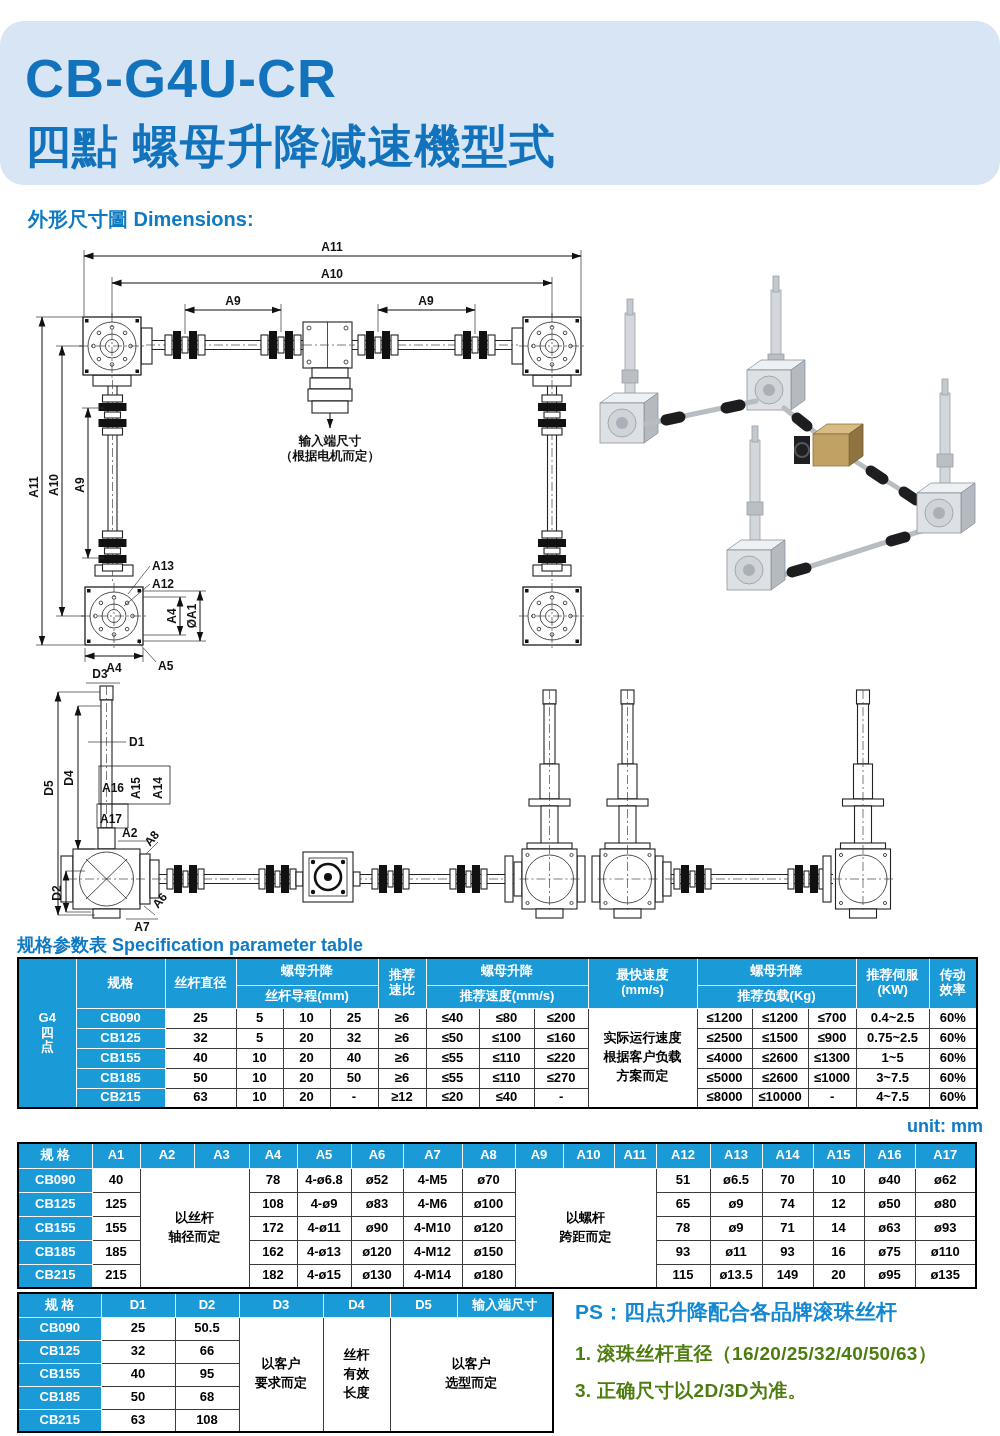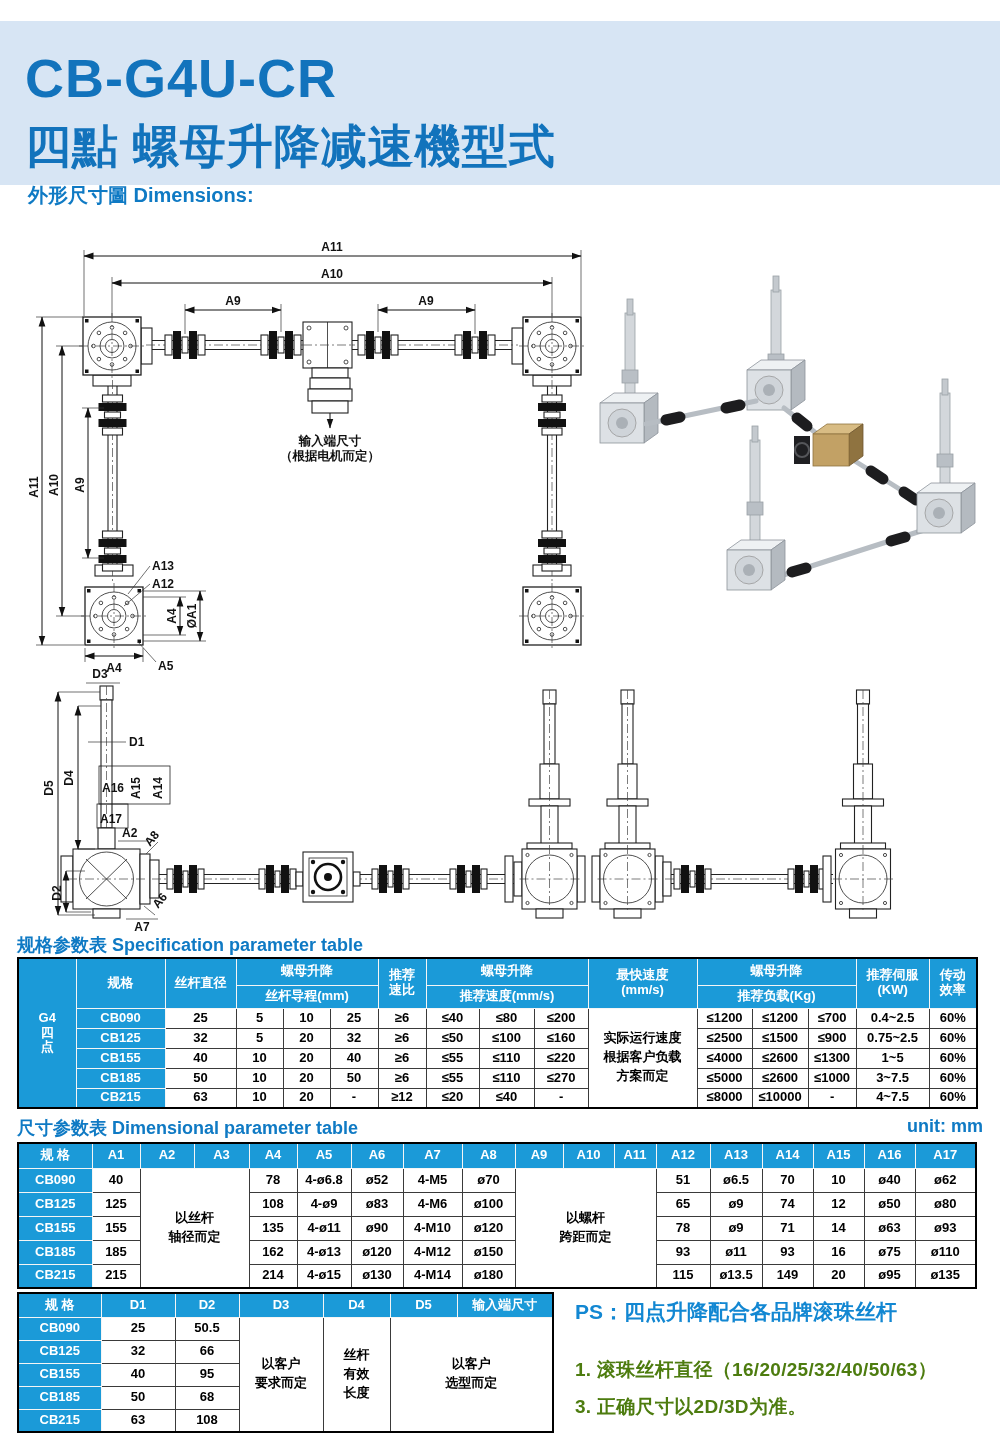--- a/index.html
+++ b/index.html
@@ -1,42 +1,42 @@
 <!DOCTYPE html>
 <html><head>
 <meta charset="utf-8">
 <style>
   html,body{margin:0;padding:0;background:#fff;}
   #page{position:relative;width:1000px;height:1436px;background:#fff;overflow:hidden;
         font-family:"Liberation Sans",sans-serif;}
-  .band{position:absolute;left:0;top:21px;width:1000px;height:164px;background:#d7e5f4;}
+  .band{position:absolute;left:0;top:21px;width:1000px;height:164px;background:#d7e5f4;border-radius:24px;}
   .t1{position:absolute;left:25px;top:26px;font-size:54px;font-weight:bold;color:#1273bc;letter-spacing:1px;}
   .t2{position:absolute;left:25px;top:95px;font-size:46px;font-weight:bold;color:#1273bc;letter-spacing:1px;}
-  .sec{position:absolute;left:28px;top:182px;font-size:20px;font-weight:bold;color:#0f7ac4;}
+  .sec{position:absolute;left:28px;top:206px;font-size:20px;font-weight:bold;color:#0f7ac4;}
   svg.plan{position:absolute;left:28px;top:232px;}
   svg.render{position:absolute;left:588px;top:258px;}
   svg.elev{position:absolute;left:0px;top:666px;}
   .ttl{position:absolute;font-size:18px;font-weight:bold;color:#0f7ac4;}
   #spec-title{left:17px;top:933px;}
   #dim-title{left:17px;top:1116px;width:966px;}
   #dim-title .unit{float:right;}
   table.tb{border-collapse:collapse;table-layout:fixed;position:absolute;background:#fff;border:2px solid #000;}
   .tb th,.tb td{border:1px solid #3a3a3a;text-align:center;vertical-align:middle;font-weight:bold;
       font-size:13px;color:#000;padding:0;line-height:1.15;overflow:hidden;}
   .tb .hd{background:#1b9ad8;color:#fff;border:1px solid #f5f5f5;}
   .grp{font-size:20px;line-height:1.3;}
   .note div{line-height:1.45;}
   #spec{left:17px;top:957px;width:958px;}
   #dimt{left:17px;top:1142px;width:958px;}
   #dt{left:17px;top:1292px;width:535px;}
   tr.r1{height:27px;} tr.r2{height:23px;} tr.rd{height:20px;}
   tr.rh{height:25px;} tr.rr{height:24px;}
   tr.qh{height:24px;} tr.qr{height:23px;}
   .ps{position:absolute;left:575px;top:1298px;width:418px;}
-  .ps-title{font-size:21px;font-weight:bold;color:#1287d2;margin-bottom:31px;}
+  .ps-title{font-size:21px;font-weight:bold;color:#1287d2;margin-bottom:15px;}
   .ps-item{font-size:19px;font-weight:bold;color:#4d7c0f;margin-bottom:11px;letter-spacing:.3px;}
   
   .dim{stroke:#111;stroke-width:1;fill:none;}
   .ext{stroke:#333;stroke-width:.7;fill:none;}
   .cl{stroke:#444;stroke-width:.7;stroke-dasharray:9 3 2 3;fill:none;}
   .pl{fill:#fff;stroke:#222;stroke-width:1.1;}
   .sh{stroke:#222;stroke-width:1.1;}
   .thin{stroke:#222;stroke-width:.8;fill:none;}
   .lbl{font:bold 12px "Liberation Sans",sans-serif;fill:#111;}
   .lblc{font:bold 12.5px "Liberation Sans",sans-serif;fill:#111;text-anchor:middle;}
@@ -528,21 +528,20 @@
       <td>≤8000</td>
       <td>≤10000</td>
       <td>-</td>
       <td>4~7.5</td>
       <td>60%</td>
     </tr>
   </tbody>
     </table>
 
   <div class="ttl" id="dim-title">
-    <span>尺寸参数表 Dimensional parameter table</span>
     <span class="unit">unit: mm</span>
   </div>
 
   <table class="tb" id="dimt">
     <colgroup>
         <col style="width:74px">
         <col style="width:48px">
         <col style="width:54px">
         <col style="width:55px">
         <col style="width:48px">
@@ -615,21 +614,21 @@
       <td>65</td>
       <td>ø9</td>
       <td>74</td>
       <td>12</td>
       <td>ø50</td>
       <td>ø80</td>
     </tr>
     <tr class="rr">
       <th class="hd">CB155</th>
       <td>155</td>
-      <td>135</td>
+      <td>172</td>
       <td>4-ø11</td>
       <td>ø90</td>
       <td>4-M10</td>
       <td>ø120</td>
       <td>78</td>
       <td>ø9</td>
       <td>71</td>
       <td>14</td>
       <td>ø63</td>
       <td>ø93</td>
@@ -645,21 +644,21 @@
       <td>93</td>
       <td>ø11</td>
       <td>93</td>
       <td>16</td>
       <td>ø75</td>
       <td>ø110</td>
     </tr>
     <tr class="rr">
       <th class="hd">CB215</th>
       <td>215</td>
-      <td>214</td>
+      <td>182</td>
       <td>4-ø15</td>
       <td>ø130</td>
       <td>4-M14</td>
       <td>ø180</td>
       <td>115</td>
       <td>ø13.5</td>
       <td>149</td>
       <td>20</td>
       <td>ø95</td>
       <td>ø135</td>

